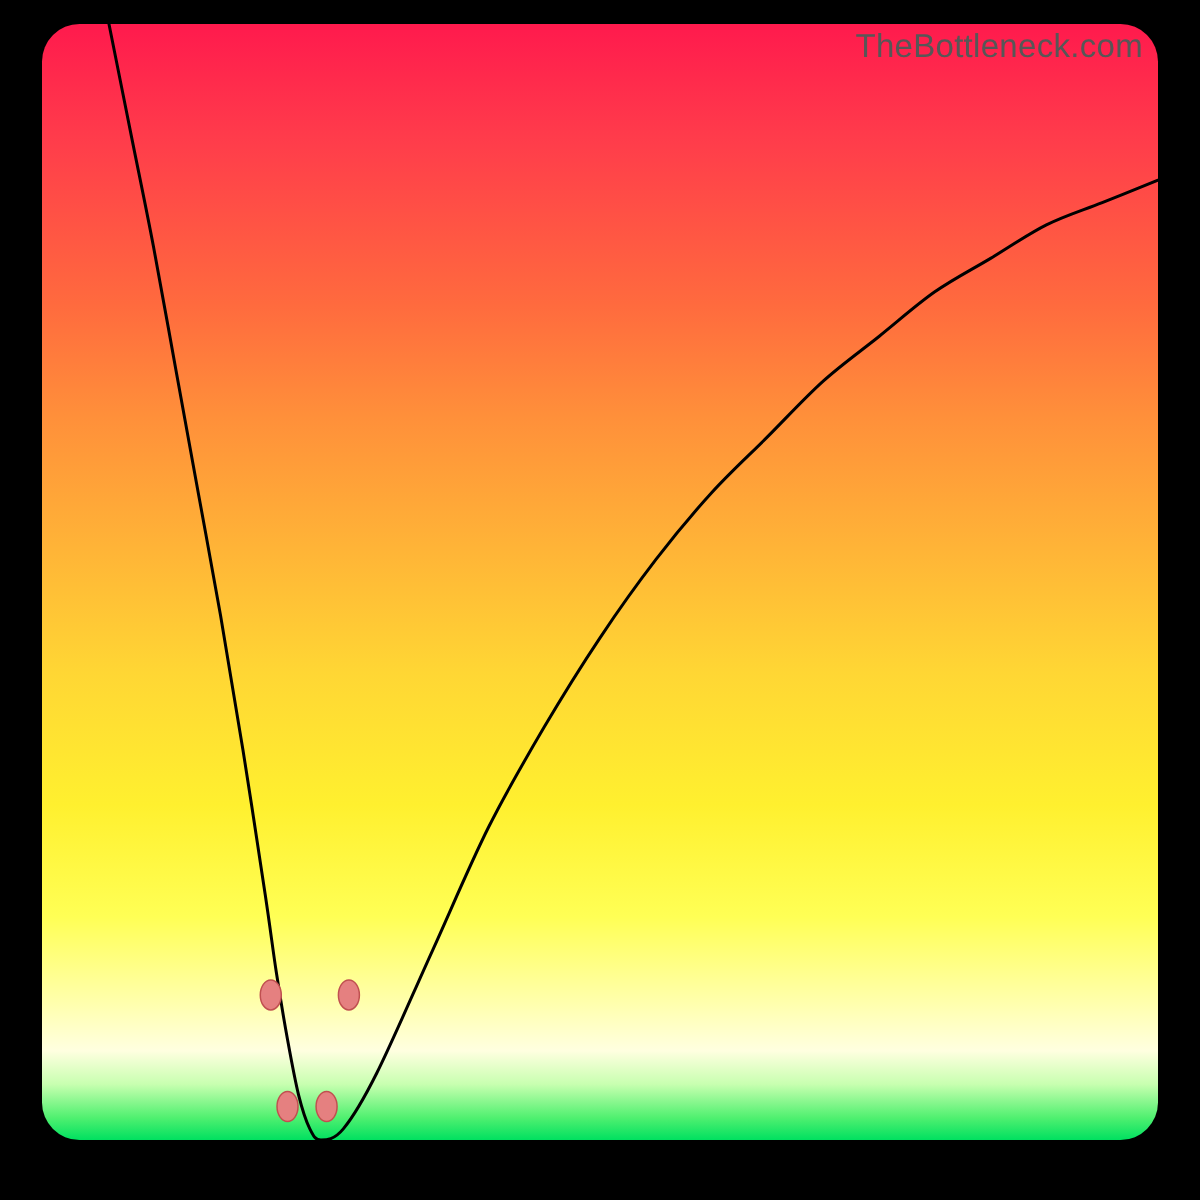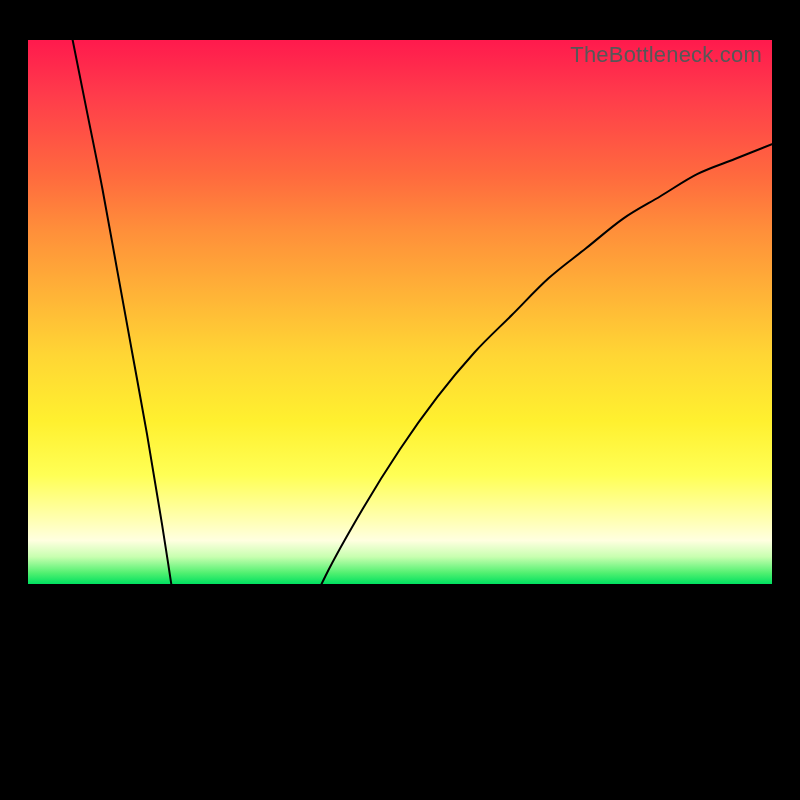--- a/index.html
+++ b/index.html
@@ -7,39 +7,40 @@
     padding: 0;
     width: 800px;
     height: 800px;
     background: #000000;
     overflow: hidden;
     font-family: Arial, Helvetica, sans-serif;
   }
   .frame {
     position: absolute;
     left: 28px;
-    top: 40px;
+    top: 16px;
     width: 744px;
-    height: 544px;
+    height: 744px;
     background: linear-gradient(to bottom,
       #ff1a4d 0%,
       #ff3b4b 10%,
       #ff6a3e 25%,
       #ff8f3a 35%,
       #ffb437 47%,
       #ffd634 58%,
       #fff02f 70%,
       #ffff55 80%,
       #ffffb0 88%,
       #ffffe0 92%,
       #c8ffb0 95%,
       #50f070 98%,
       #00e060 100%
     );
     overflow: hidden;
+    border-radius: 25px;
   }
   .watermark {
     position: absolute;
     top: 2px;
     right: 10px;
     color: #575757;
     font-size: 22px;
     font-weight: 500;
     z-index: 5;
     letter-spacing: 0.2px;

